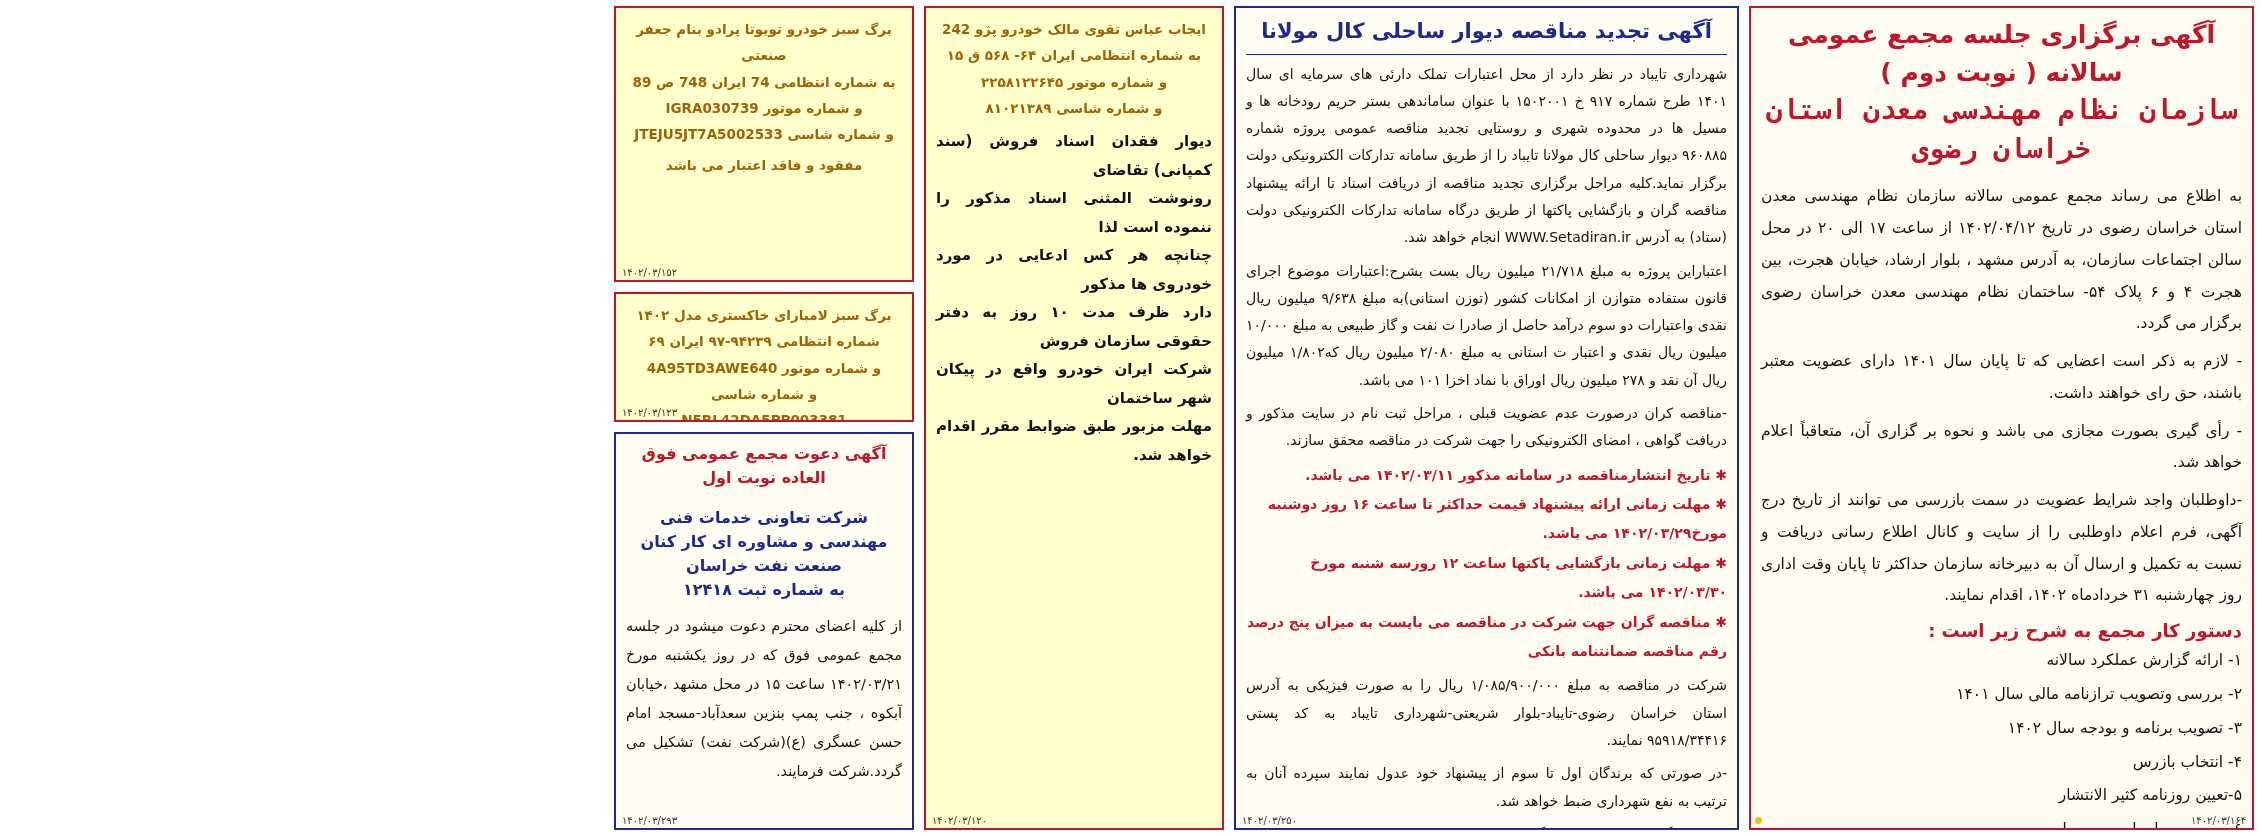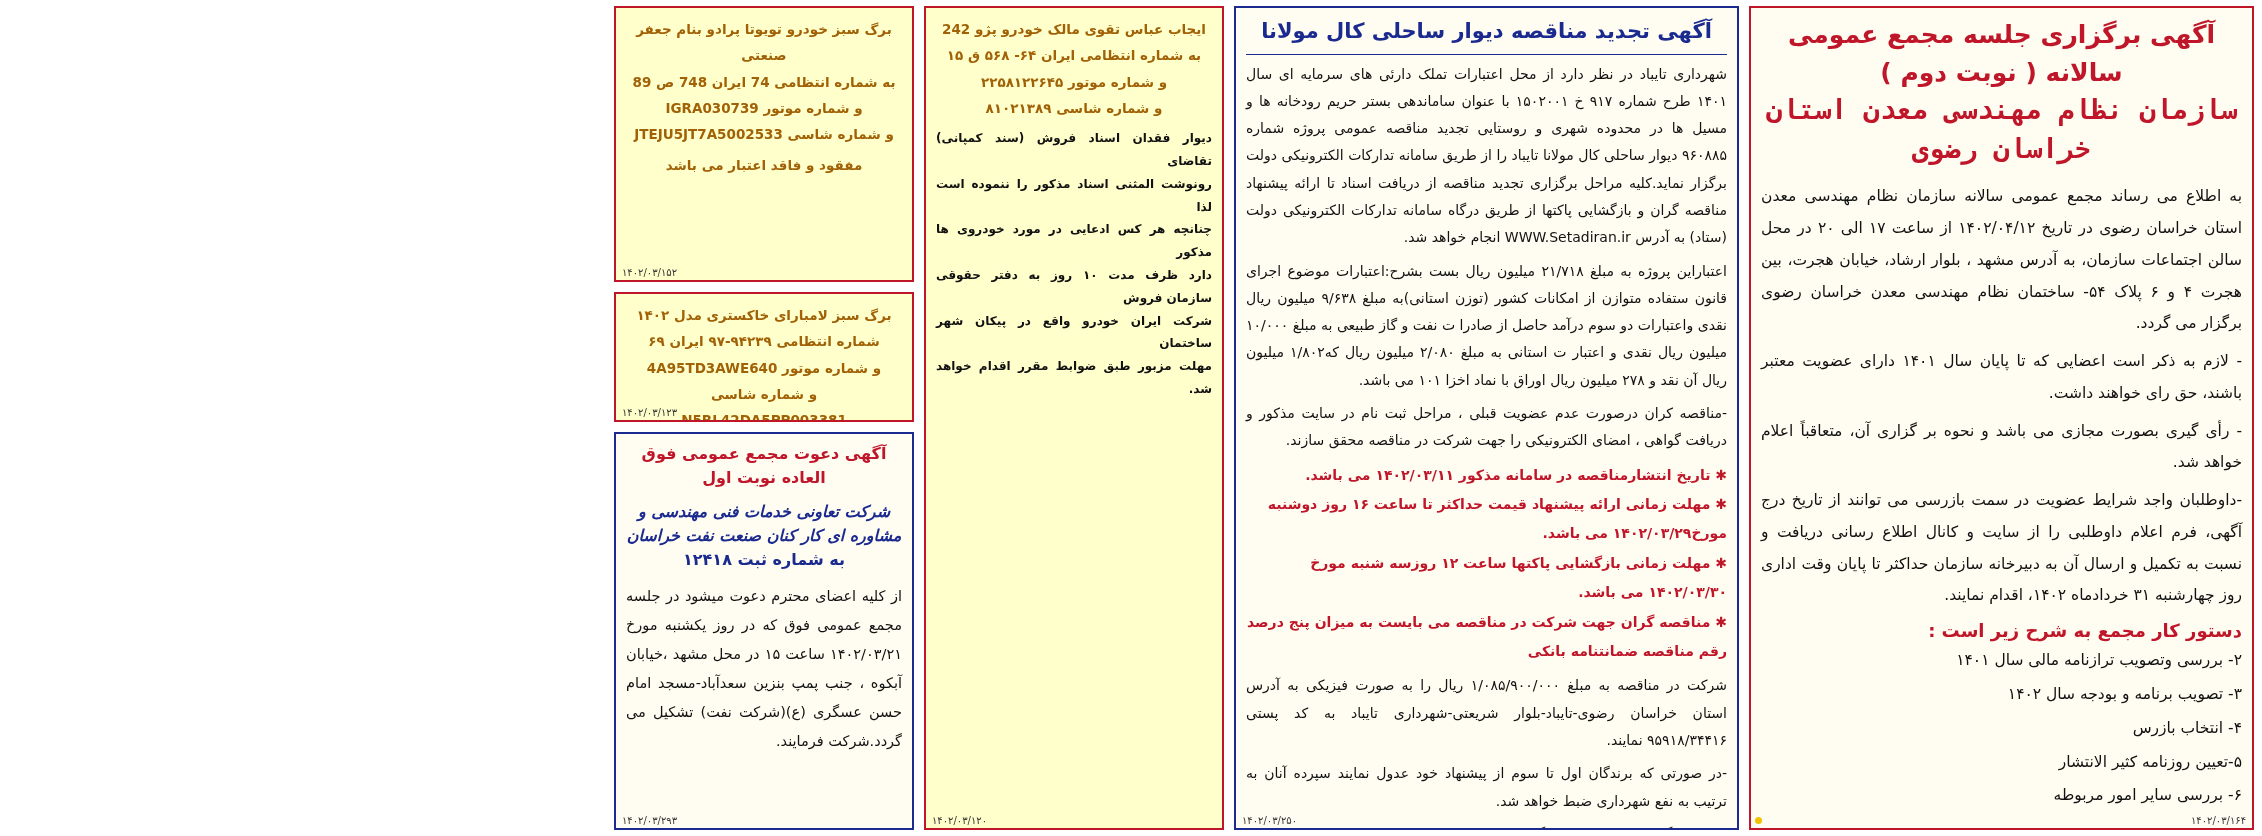--- a/index.html
+++ b/index.html
@@ -82,21 +82,21 @@
   .col2 .title{font-size:21px;color:#1b2a8f;}
   .col2 .body{font-size:14px;line-height:1.95;}
   .star{color:#c0162a;font-weight:bold;}
   .bullet-line{font-weight:bold;font-size:14px;line-height:2.1;text-align:right;}
   .bullet-line .k{color:#c0162a;}
 
   
   .col3{width:300px;display:flex;flex-direction:column;gap:10px;}
   .col3 .ad{border:2px solid #c0162a;background:#ffffcc;}
   .mini{font-size:13.5px;line-height:1.95;text-align:center;font-weight:bold;color:#a16207;}
-  .mini-note{font-size:12px;line-height:1.9;text-align:justify;font-weight:bold;}
+  .mini-note{font-size:15px;line-height:1.9;text-align:justify;font-weight:bold;}
 
   
   .col4{width:300px;display:flex;flex-direction:column;gap:10px;}
   .col4 .boxA{height:276px;}
   .col4 .boxB{height:130px;}
   .col4 .boxC{flex:1;}
   .col4 .boxA,.col4 .boxB{border:2px solid #c0162a;background:#ffffcc;}
   .col4 .boxC{border:2px solid #1b2a8f;background:#fffdf2;}
   .col4 .title{font-size:16px;}
   .col4 .subtitle{font-size:16px;}
@@ -117,20 +117,21 @@
         <div class="title">آگهی برگزاری جلسه مجمع عمومی سالانه ( نوبت دوم )</div>
         <div class="title2">سازمان نظام مهندسی معدن استان خراسان رضوی</div>
         <div class="body" style="margin-top:10px;">
           <p>به اطلاع می رساند مجمع عمومی سالانه سازمان نظام مهندسی معدن استان خراسان رضوی در تاریخ ۱۴۰۲/۰۴/۱۲ از ساعت ۱۷ الی ۲۰ در محل سالن اجتماعات سازمان، به آدرس مشهد ، بلوار ارشاد، خیابان هجرت، بین هجرت ۴ و ۶ پلاک ۵۴- ساختمان نظام مهندسی معدن خراسان رضوی برگزار می گردد.</p>
           <p>- لازم به ذکر است اعضایی که تا پایان سال ۱۴۰۱ دارای عضویت معتبر باشند، حق رای خواهند داشت.</p>
           <p>- رأی گیری بصورت مجازی می باشد و نحوه بر گزاری آن، متعاقباً اعلام خواهد شد.</p>
           <p>-داوطلبان واجد شرایط عضویت در سمت بازرسی می توانند از تاریخ درج آگهی، فرم اعلام داوطلبی را از سایت و کانال اطلاع رسانی دریافت و نسبت به تکمیل و ارسال آن به دبیرخانه سازمان حداکثر تا پایان وقت اداری روز چهارشنبه ۳۱ خردادماه ۱۴۰۲، اقدام نمایند.</p>
         </div>
         <div class="agenda-title">دستور کار مجمع به شرح زیر است :</div>
         <ul class="agenda">
+          <li>۱- ارائه گزارش عملکرد سالانه</li>
           <li>۲- بررسی وتصویب ترازنامه مالی سال ۱۴۰۱</li>
           <li>۳- تصویب برنامه و بودجه سال ۱۴۰۲</li>
           <li>۴- انتخاب بازرس</li>
           <li>۵-تعیین روزنامه کثیر الانتشار</li>
           <li>۶- بررسی سایر امور مربوطه</li>
         </ul>
 
       </div>
       <div class="code right">۱۴۰۲/۰۳/۱۶۴</div>
       <div class="dot" style="left:4px;bottom:4px;"></div>
@@ -216,21 +217,21 @@
         <div class="mini">و شماره موتور 4A95TD3AWE640</div>
         <div class="mini">و شماره شاسی N5RL42DA5PP003381</div>
 
       </div>
       <div class="code left">۱۴۰۲/۰۳/۱۲۳</div>
     </div>
 
     <div class="ad boxC">
       <div class="ad-inner">
         <div class="title">آگهی دعوت مجمع عمومی فوق العاده نوبت اول</div>
-        <div class="subtitle" style="margin-top:10px;font-style:italic;">شرکت تعاونی خدمات فنی مهندسی و مشاوره ای کار کنان صنعت نفت خراسان</div>
+        <div class="subtitle" style="margin-top:16px;">شرکت تعاونی خدمات فنی مهندسی و مشاوره ای کار کنان صنعت نفت خراسان</div>
         <div class="subtitle">به شماره ثبت ۱۲۴۱۸</div>
         <div class="body" style="margin-top:10px;">
           <p>از کلیه اعضای محترم دعوت میشود در جلسه مجمع عمومی فوق که در روز یکشنبه مورخ ۱۴۰۲/۰۳/۲۱ ساعت ۱۵ در محل مشهد ،خیابان آبکوه ، جنب پمپ بنزین سعدآباد-مسجد امام حسن عسگری (ع)(شرکت نفت)  تشکیل می گردد.شرکت فرمایند.</p>
         </div>
 
       </div>
       <div class="code left">۱۴۰۲/۰۳/۲۹۳</div>
     </div>
   </div>
 

